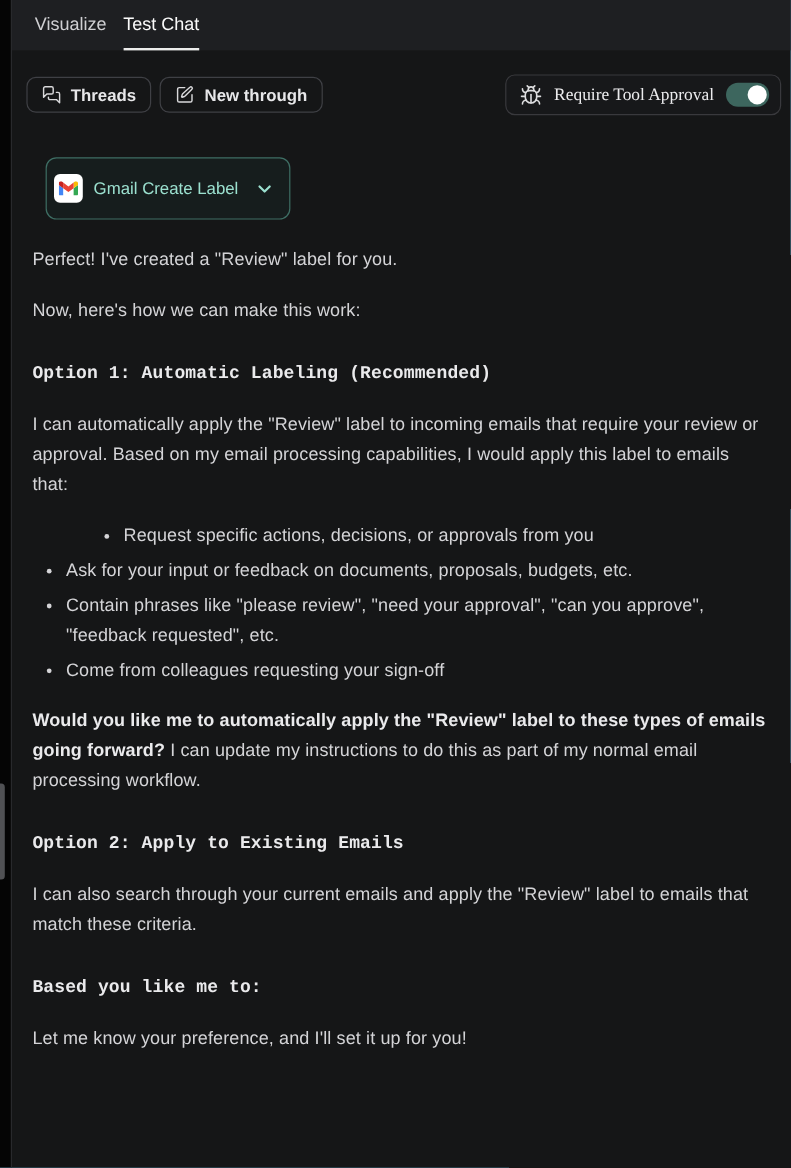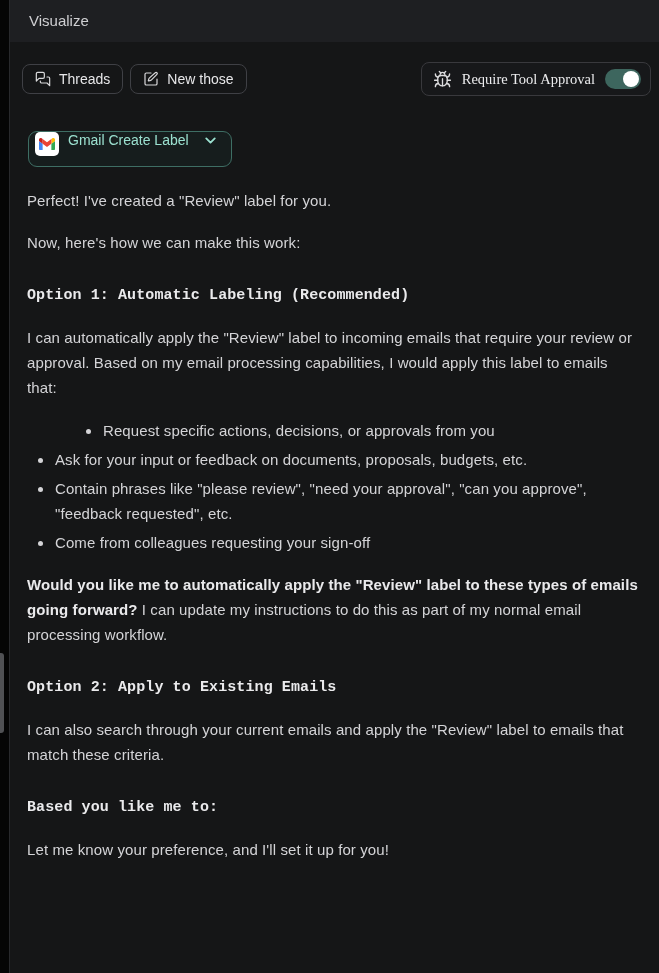--- a/index.html
+++ b/index.html
@@ -23,37 +23,37 @@
   .tab.active { color:#fafafa; border-bottom-color:#ececec; font-weight:500; }
 
   .content { flex:1; padding:0 20px 0 17px; overflow:hidden; }
 
   
   .toolbar-row { margin:20px -12px 0 -5px; display:flex; align-items:center; justify-content:space-between; }
   .left-buttons { display:flex; gap:7px; }
   .btn {
     display:flex; align-items:center; gap:8px; height:30px; padding:0 12px;
     background:transparent; border:1px solid #3f4045; border-radius:8px;
-    color:#e7e7e9; font-size:14px; font-family:inherit; cursor:pointer;
+    color:#e7e7e9; font-size:14px; font-family:inherit; cursor:pointer;font-weight:bold;
   }
   .btn svg { width:16px; height:16px; stroke:#d9d9db; }
 
   .approval-pill {
     display:flex; align-items:center; gap:10px; height:34px; padding:0 9px 0 11px;
     border:1px solid #39393d; border-radius:8px; background:#17181a;
   }
   .approval-pill svg.bug { width:19px; height:19px; stroke:#dddddf; }
   .approval-label { font-size:14.5px; color:#ececee;font-family:Liberation Serif, serif; }
   .toggle { width:36px; height:20px; border-radius:10px; background:var(--toggle-on,#3d665e); position:relative; cursor:pointer; flex-shrink:0; }
   .toggle .knob { position:absolute; top:2px; right:2px; width:16px; height:16px; border-radius:50%; background:#fff; }
 
   
   .tool-chip {
-    margin-top:35px; margin-left:1px; display:flex; gap:9px;
-    height:36px; padding:0 12px 0 6px; background:rgba(45,212,191,0.04);
+    margin-top:35px; margin-left:11px; display:flex; align-items:center; gap:9px;
+    height:52px; padding:0 12px 0 6px; background:rgba(45,212,191,0.04);
     border:1px solid var(--teal-border,#3e6e64); border-radius:9px;
     color:var(--accent,#9be0cf); font-size:14px; font-family:inherit; cursor:pointer;
   }
   .gmail-badge { width:24px; height:24px; background:#fff; border-radius:5px; display:flex; align-items:center; justify-content:center; }
   .gmail-badge svg { width:16px; height:12px; }
   .tool-chip .chev { width:17px; height:17px; stroke:var(--accent,#9be0cf); margin-left:4px; }
 
   
   #message { margin-top:21px; font-size:15px; line-height:25px; color:#d4d4d7; letter-spacing:.1px; }
   #message p { margin-top:17px; }
@@ -69,38 +69,39 @@
 <body>
 
 <div class="app">
   <div class="left-strip">
     <div class="scroll-thumb"></div>
   </div>
 
   <div class="main">
     <div class="tabbar">
       <div class="tab">Visualize</div>
+      <div class="tab active">Test Chat</div>
     </div>
 
     <div class="content">
       <div class="toolbar-row">
         <div class="left-buttons">
           <button class="btn">
             <svg viewBox="0 0 24 24" fill="none" stroke-width="1.8" stroke-linecap="round" stroke-linejoin="round" stroke="currentColor">
               <path d="M14 9a2 2 0 0 1-2 2H6l-4 4V4a2 2 0 0 1 2-2h8a2 2 0 0 1 2 2z"></path>
               <path d="M18 9h2a2 2 0 0 1 2 2v11l-4-4h-8a2 2 0 0 1-2-2v-1"></path>
             </svg>
             <span>Threads</span>
           </button>
           <button class="btn">
             <svg viewBox="0 0 24 24" fill="none" stroke-width="1.8" stroke-linecap="round" stroke-linejoin="round" stroke="currentColor">
               <path d="M12 3H5a2 2 0 0 0-2 2v14a2 2 0 0 0 2 2h14a2 2 0 0 0 2-2v-7"></path>
               <path d="M18.375 2.625a1.767 1.767 0 0 1 2.5 2.5l-8.51 8.51a2 2 0 0 1-.853.505l-2.873.84a.5.5 0 0 1-.62-.62l.84-2.873a2 2 0 0 1 .506-.852z"></path>
             </svg>
-            <span>New those</span>
+            <span>New through</span>
           </button>
         </div>
 
         <div class="approval-pill">
           <svg class="bug" viewBox="0 0 24 24" fill="none" stroke-width="1.7" stroke-linecap="round" stroke-linejoin="round" stroke="currentColor">
             <path d="m8 2 1.88 1.88"></path>
               <path d="M14.12 3.88 16 2"></path>
             <path d="M9 7.13v-1a3.003 3.003 0 1 1 6 0v1"></path>
             <path d="M12 20c-3.3 0-6-2.7-6-6v-3a4 4 0 0 1 4-4h4a4 4 0 0 1 4 4v3c0 3.3-2.7 6-6 6"></path>
             <path d="M12 20v-9"></path>

